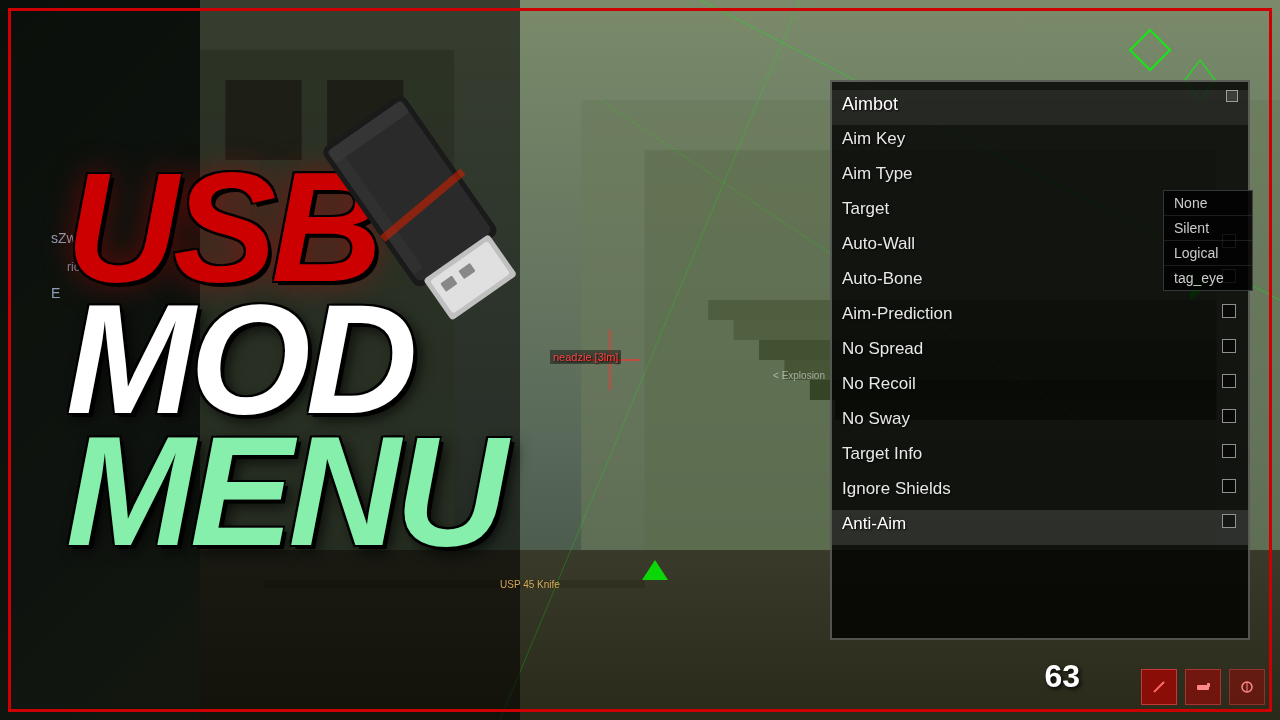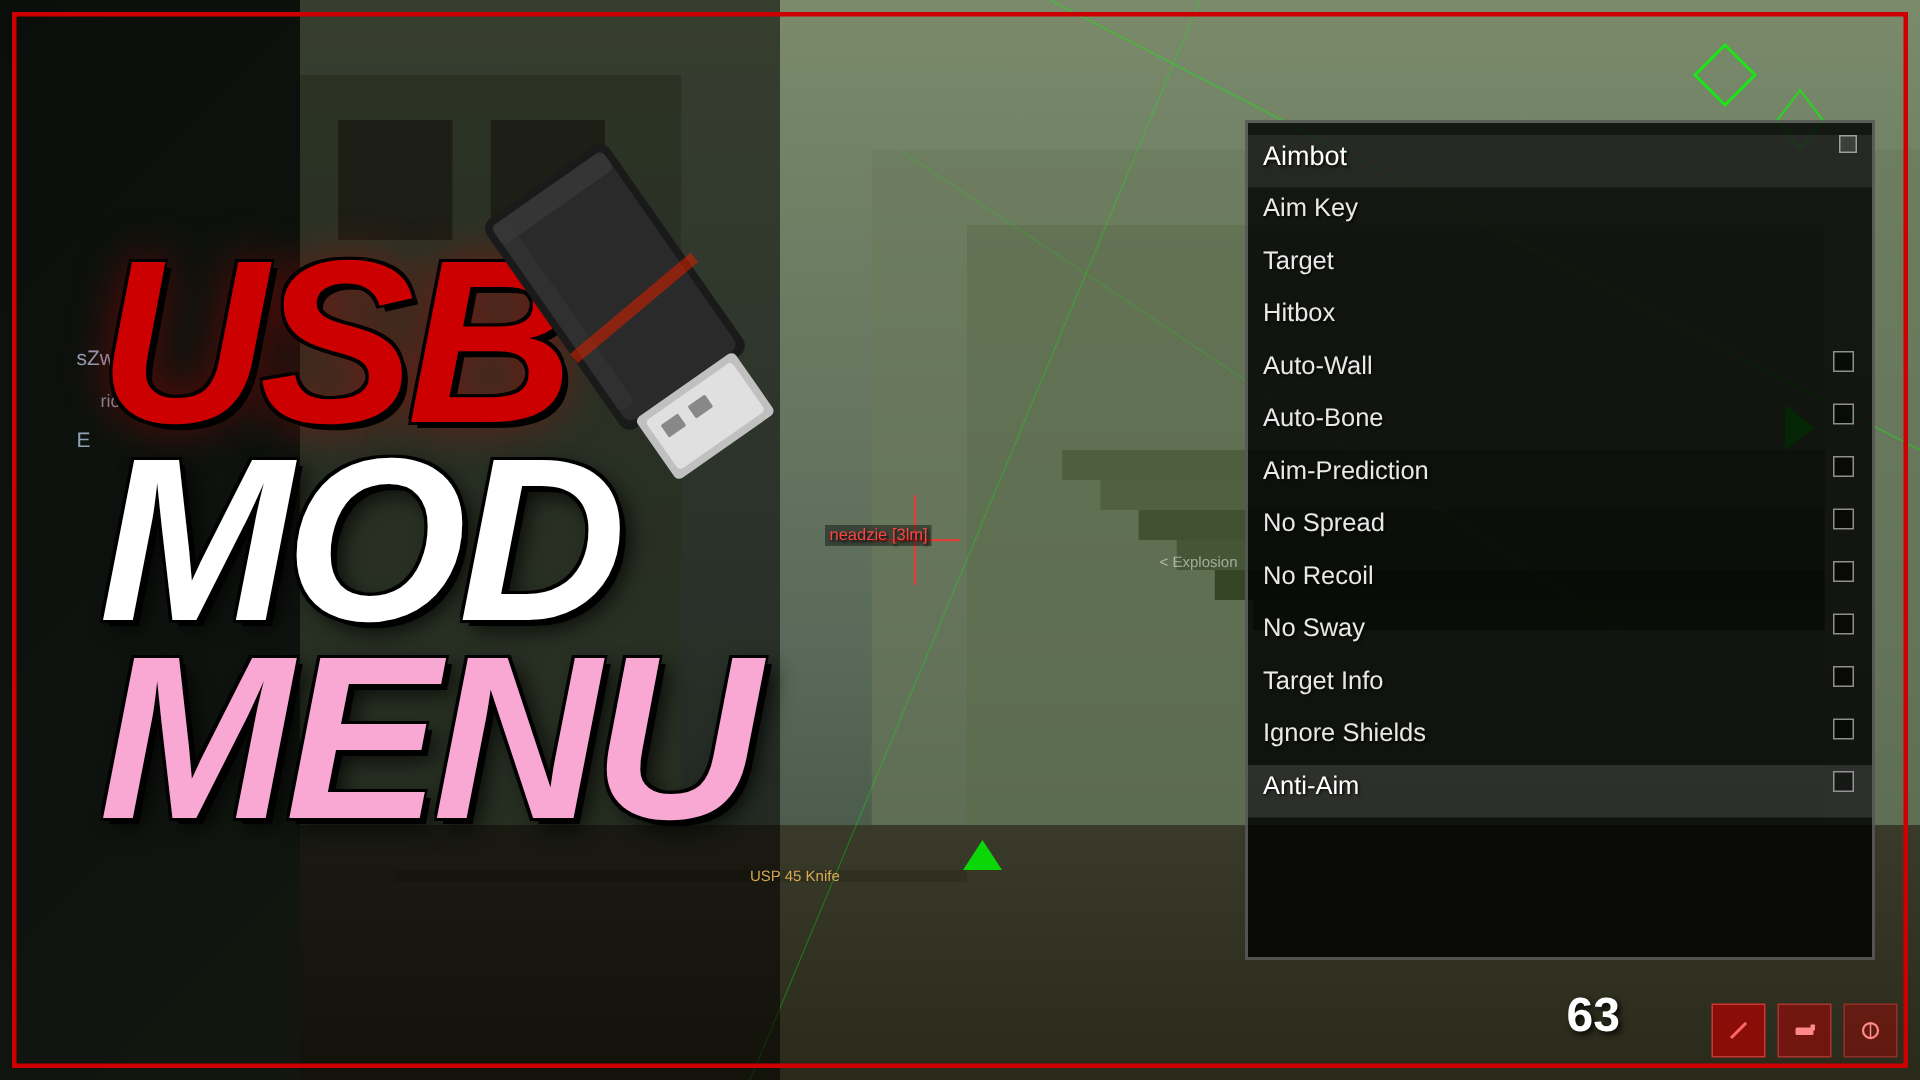--- a/index.html
+++ b/index.html
@@ -91,21 +91,21 @@
         -2px 2px 0px #000,
         6px 6px 15px rgba(0,0,0,0.8);
       line-height: 0.85;
       font-style: italic;
       letter-spacing: -5px;
     }
 
     .menu-title {
       font-size: 155px;
       font-weight: 900;
-      color: #f9a8d4;
+      color: #86efac;
       text-shadow: 
         4px 4px 0px #000,
         -2px -2px 0px #000,
         2px -2px 0px #000,
         -2px 2px 0px #000,
         6px 6px 15px rgba(0,0,0,0.8);
       line-height: 0.85;
       font-style: italic;
       letter-spacing: -5px;
     }
@@ -416,28 +416,35 @@
     <div class="corner-marker"></div>
 
     <div class="menu-item-row active-header">
       <span class="menu-item-label header-label">Aimbot</span>
     </div>
 
     <div class="menu-item-row" style="position:relative;">
       <span class="menu-item-label">Aim Key</span>
     </div>
 
+    <div class="menu-item-row" style="position:relative;">
+      <span class="menu-item-label">Aim Type</span>
+
+      <div class="dropdown-options">
+        <div class="dropdown-option">None</div>
+        <div class="dropdown-option">Silent</div>
+        <div class="dropdown-option">Logical</div>
+        <div class="dropdown-option">tag_eye</div>
+      </div>
+    </div>
 
     <div class="menu-item-row">
       <span class="menu-item-label">Target</span>
     </div>
 
-    <div class="menu-item-row">
-      <span class="menu-item-label">Hitbox</span>
-    </div>
 
     <div class="menu-item-row">
       <span class="menu-item-label">Auto-Wall</span>
       <div class="menu-checkbox"></div>
     </div>
 
     <div class="menu-item-row">
       <span class="menu-item-label">Auto-Bone</span>
       <div class="menu-checkbox"></div>
     </div>

